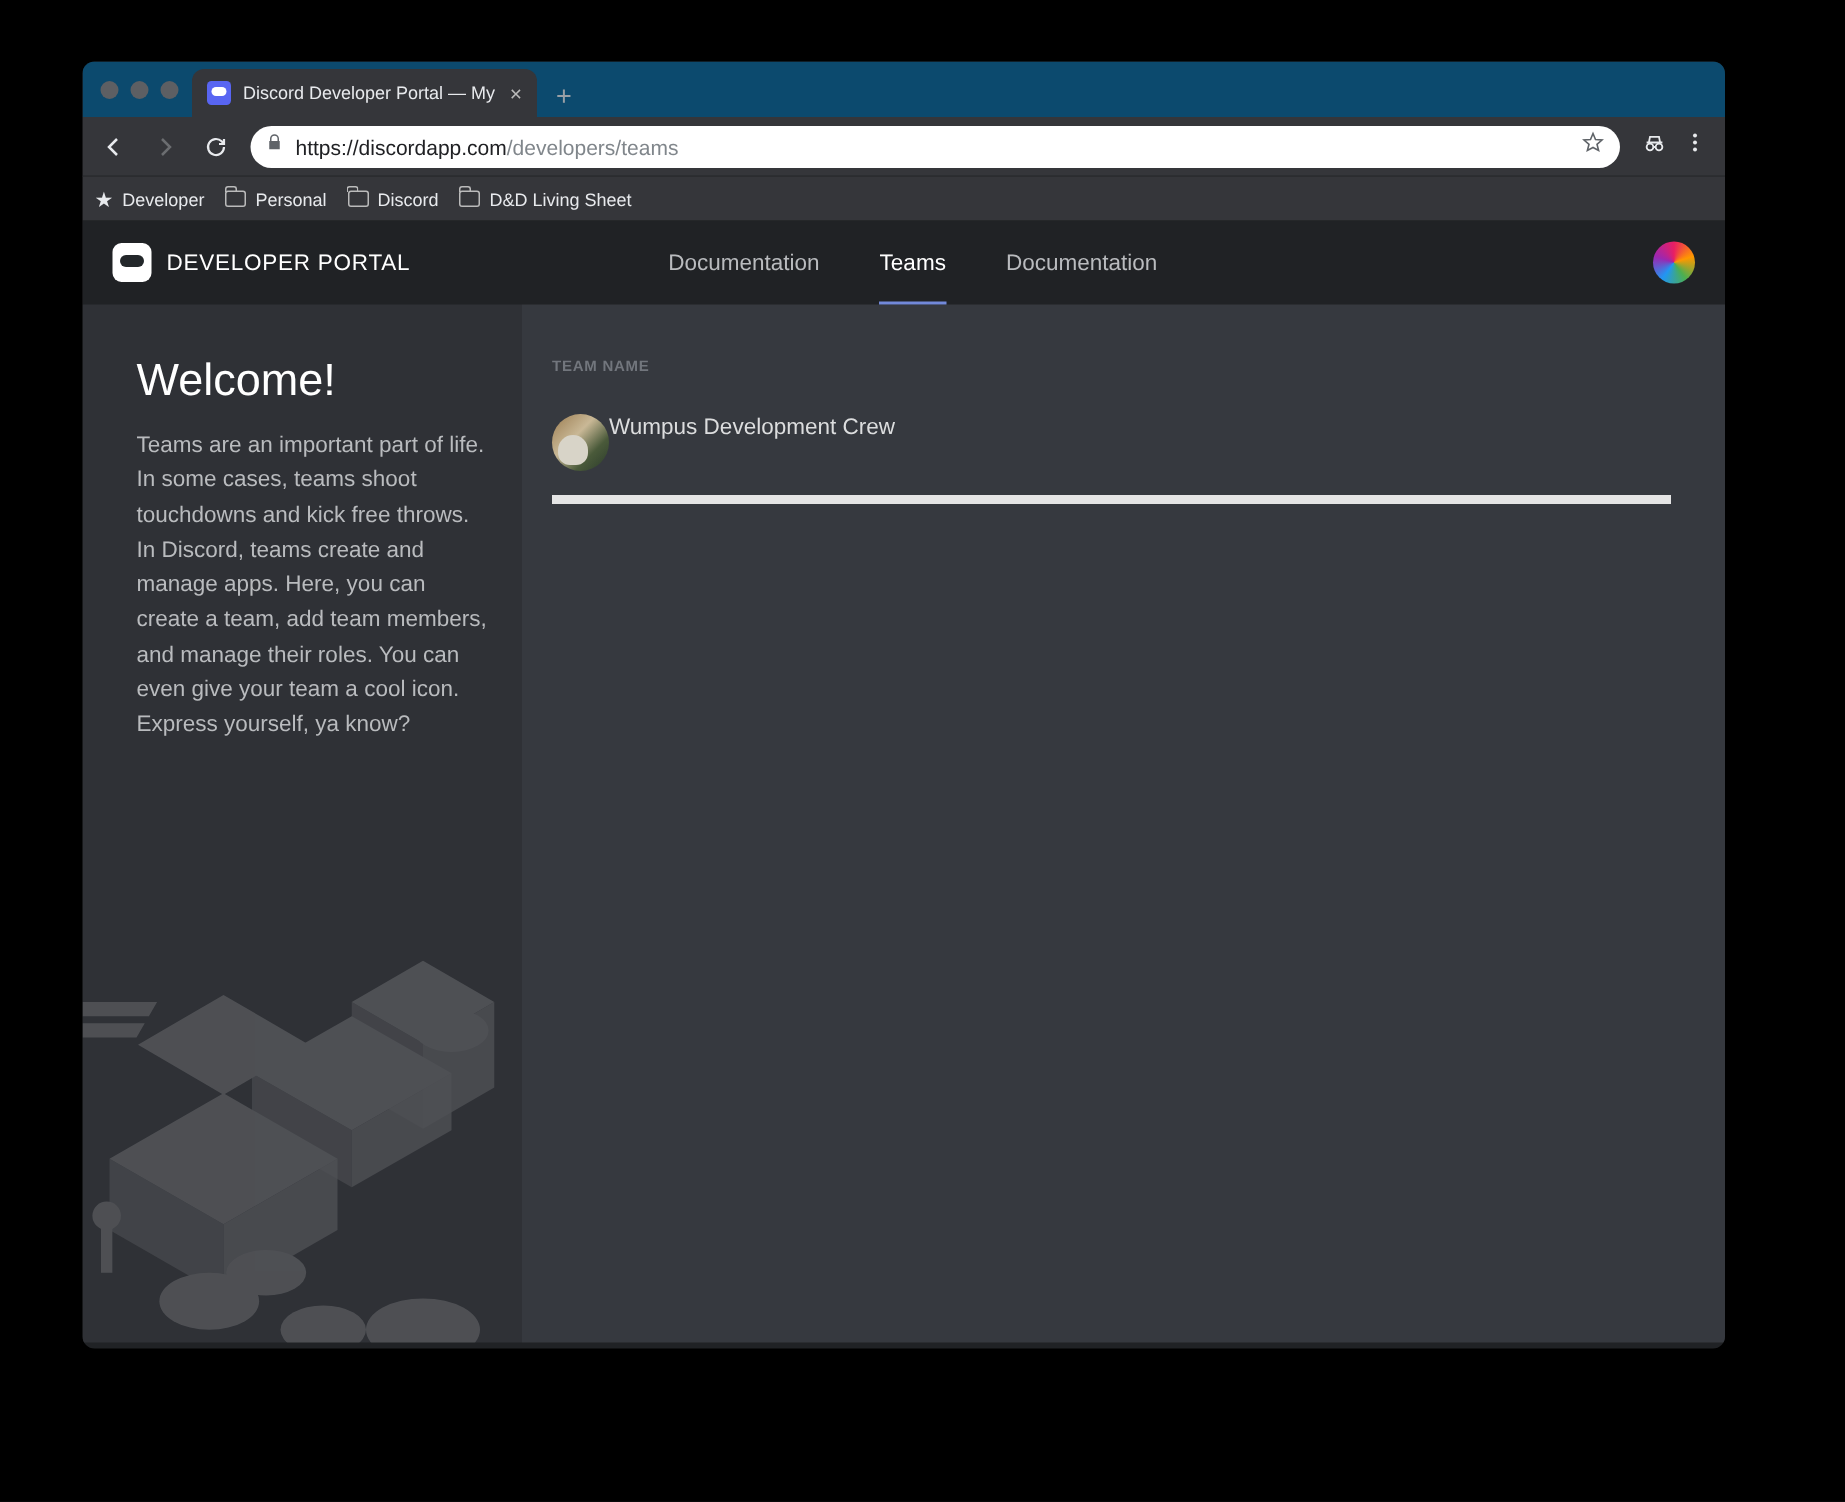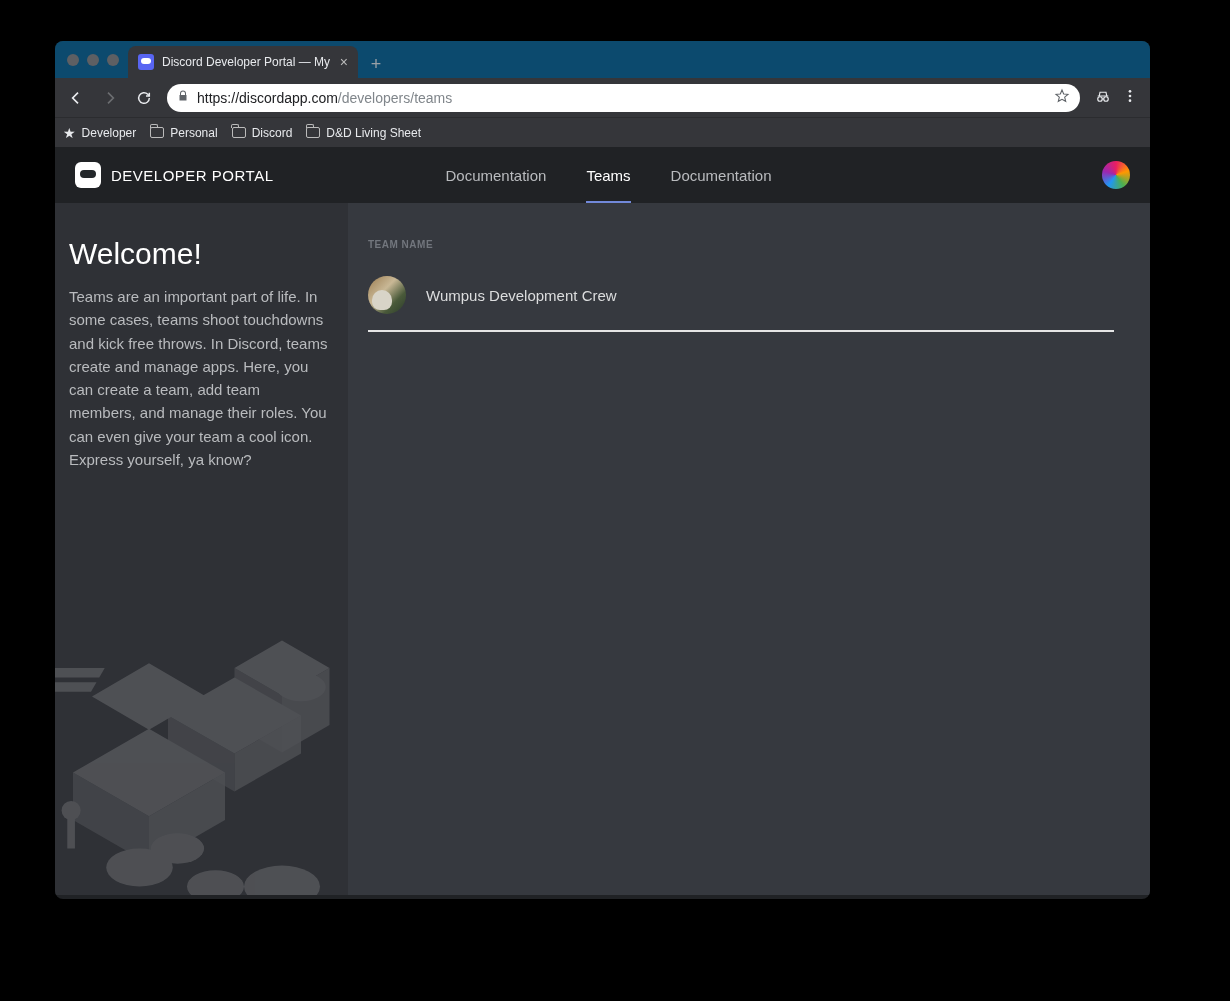--- a/index.html
+++ b/index.html
@@ -49,30 +49,30 @@
   .logo-icon { width: 26px; height: 26px; background:#fff; border-radius:6px; position:relative; }
   .logo-icon::after { content:""; position:absolute; left:5px; top:8px; width:16px; height:8px; background:#23272A; border-radius:4px; }
   .logo-text { font-size: 15px; letter-spacing: 0.5px; font-weight:500; }
   .nav-tabs { display:flex; gap: 40px; margin-left: 144px; }
   .nav-tab { color:#b9bbbe; font-size:15px; padding: 19px 0; position:relative; cursor:pointer; }
   .nav-tab.active { color:#fff; }
   .nav-tab.active::after { content:""; position:absolute; left:0; right:0; bottom:0; height:2px; background:#7289da; }
   .avatar { margin-left:auto; width:28px; height:28px; border-radius:50%; background: conic-gradient(#e91e63, #ff9800, #4caf50, #2196f3, #9c27b0, #e91e63); }
   
   .app-body { display:flex; height: calc(100% - 37px - 39px - 30px - 60px); }
-  .sidebar { width: 293px; background:#2f3136; padding: 34px 20px 0 14px; color:#fff; position:relative; overflow:hidden; }
+  .sidebar { width: 293px; background:#2f3136; padding: 34px 20px 0 36px; color:#fff; position:relative; overflow:hidden; }
   .sidebar h1 { font-size: 30px; font-weight:500; margin-bottom: 14px; }
   .sidebar p { color:#b9bbbe; font-size: 15px; line-height: 1.55; }
   .iso-art { position:absolute; left:-20px; bottom:-40px; width:380px; height:420px; opacity:0.15; }
   .main { flex:1; background:#36393f; padding: 36px 36px 0 20px; color:#fff; }
   .main-head { display:flex; align-items:center; justify-content:space-between; margin-bottom: 28px; }
   .main-head h2 { font-size: 19px; font-weight:600; letter-spacing:0.3px; }
   .btn-primary { background:#7289da; color:#fff; border:none; border-radius:3px; padding: 10px 16px; font-size:14px; font-weight:500; cursor:pointer; }
   .col-header { color:#72767d; font-size:10px; font-weight:700; letter-spacing:0.5px; margin-bottom: 18px; }
-  .team-row { display:flex; align-items:center; gap: 20px; padding: 8px 0 16px 0; border-bottom:2px solid #e5e5e5; cursor:pointer; }
+  .team-row { display:flex; gap: 0; padding: 8px 0 16px 0; border-bottom:6px solid #e5e5e5; cursor:pointer; }
   .team-avatar { width:38px; height:38px; border-radius:50%; background: linear-gradient(135deg,#9a7b4f 0%, #c9b896 40%, #4a5a3a 70%, #2a3a2a 100%); position:relative; overflow:hidden; }
   .team-avatar::after { content:""; position:absolute; left:4px; top:14px; width:20px; height:20px; background:#d8d4c8; border-radius:50% 50% 40% 40%; }
   .team-name { font-size:15px; color:#dcddde; }
 </style>
 </head>
 <body>
 
 <div class="window">
 
   <div class="tabbar">

